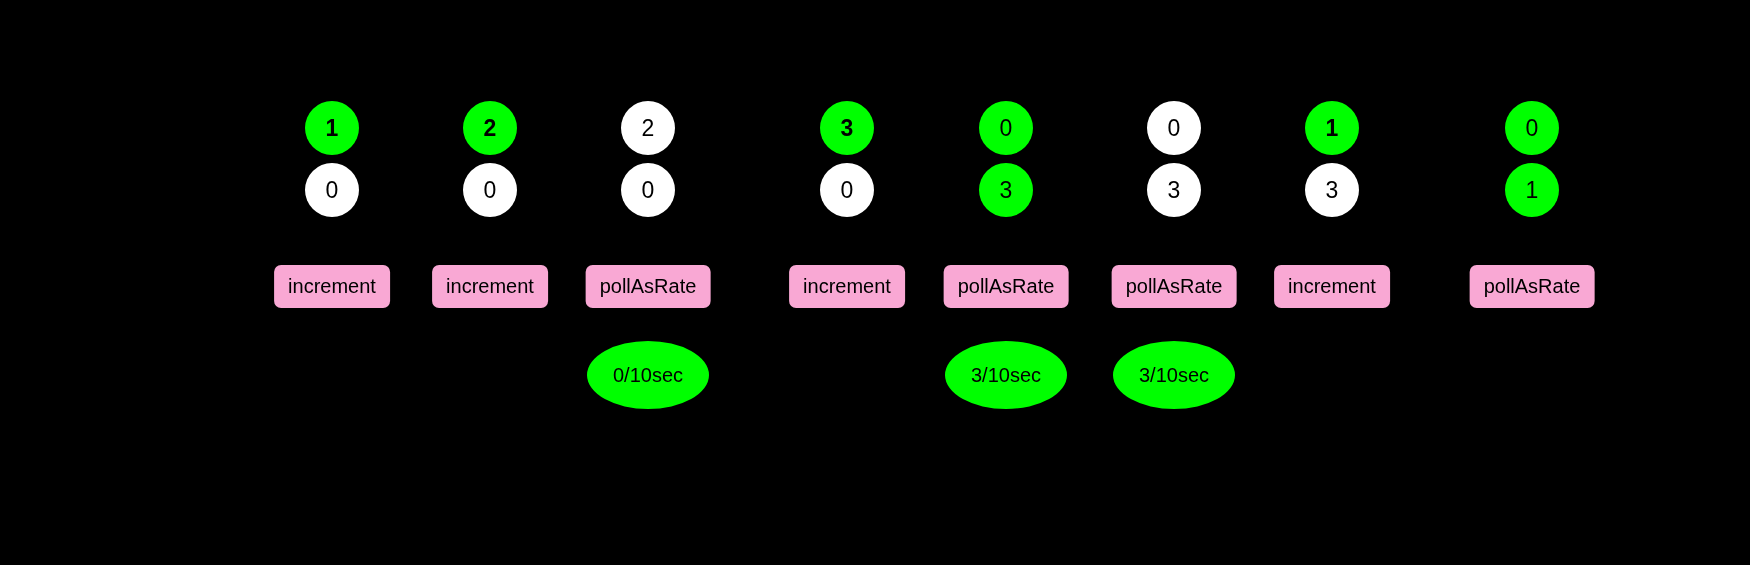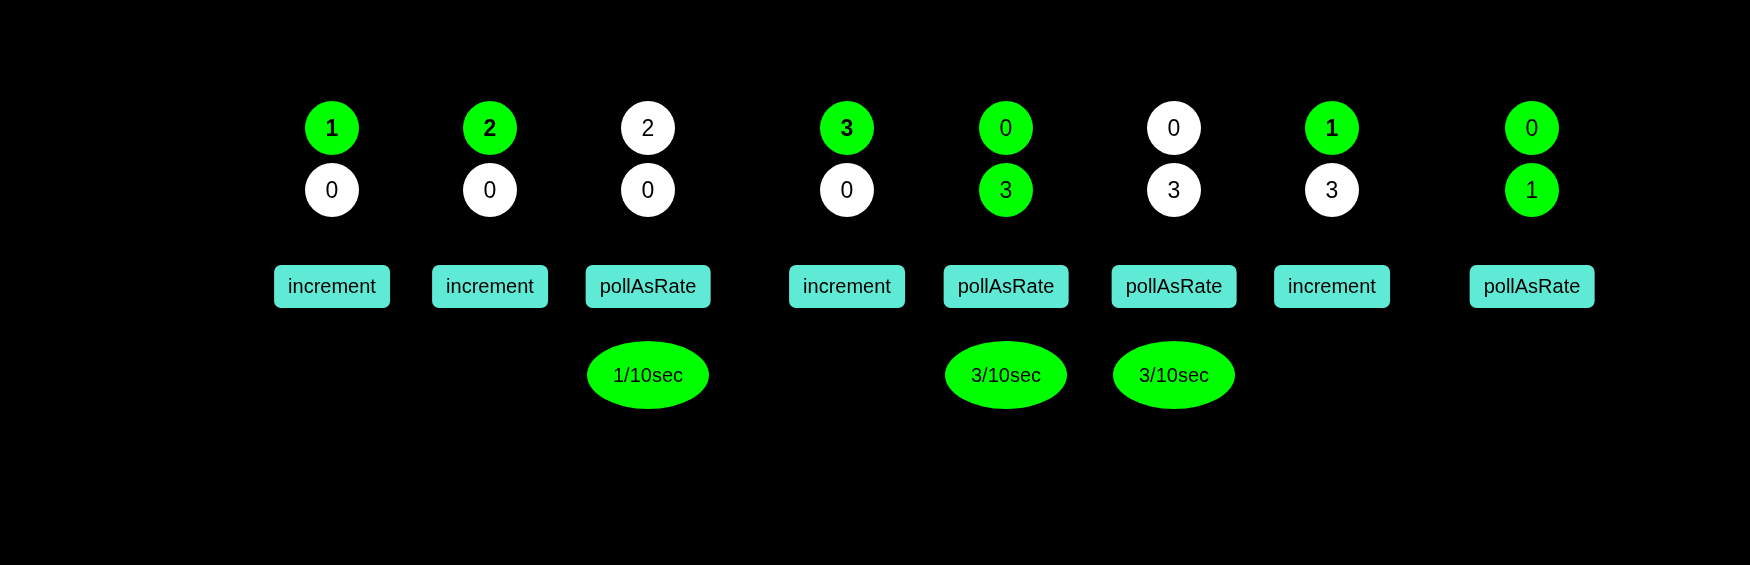--- a/index.html
+++ b/index.html
@@ -52,21 +52,21 @@
 
   
   .op-box {
     position: absolute;
     left: 50%;
     transform: translateX(-50%);
     top: 265px;
     height: 43px;
     padding: 0 14px;
     border-radius: 7px;
-    background: #5eead4;
+    background: #f9a8d4;
     color: #000000;
     font-size: 20px;
     display: flex;
     align-items: center;
     justify-content: center;
     white-space: nowrap;
     box-sizing: border-box;
   }
 
   
@@ -99,21 +99,21 @@
     </div>
     <div class="column" style="left: 410px;">
       <div class="node row-top fill-green weight-bold">2</div>
       <div class="node row-bottom fill-white weight-regular">0</div>
       <div class="op-box">increment</div>
     </div>
     <div class="column" style="left: 568px;">
       <div class="node row-top fill-white weight-regular">2</div>
       <div class="node row-bottom fill-white weight-regular">0</div>
       <div class="op-box">pollAsRate</div>
-      <div class="rate-ellipse">1/10sec</div>
+      <div class="rate-ellipse">0/10sec</div>
     </div>
     <div class="column" style="left: 767px;">
       <div class="node row-top fill-green weight-bold">3</div>
       <div class="node row-bottom fill-white weight-regular">0</div>
       <div class="op-box">increment</div>
     </div>
     <div class="column" style="left: 926px;">
       <div class="node row-top fill-green weight-regular">0</div>
       <div class="node row-bottom fill-green weight-regular">3</div>
       <div class="op-box">pollAsRate</div>

